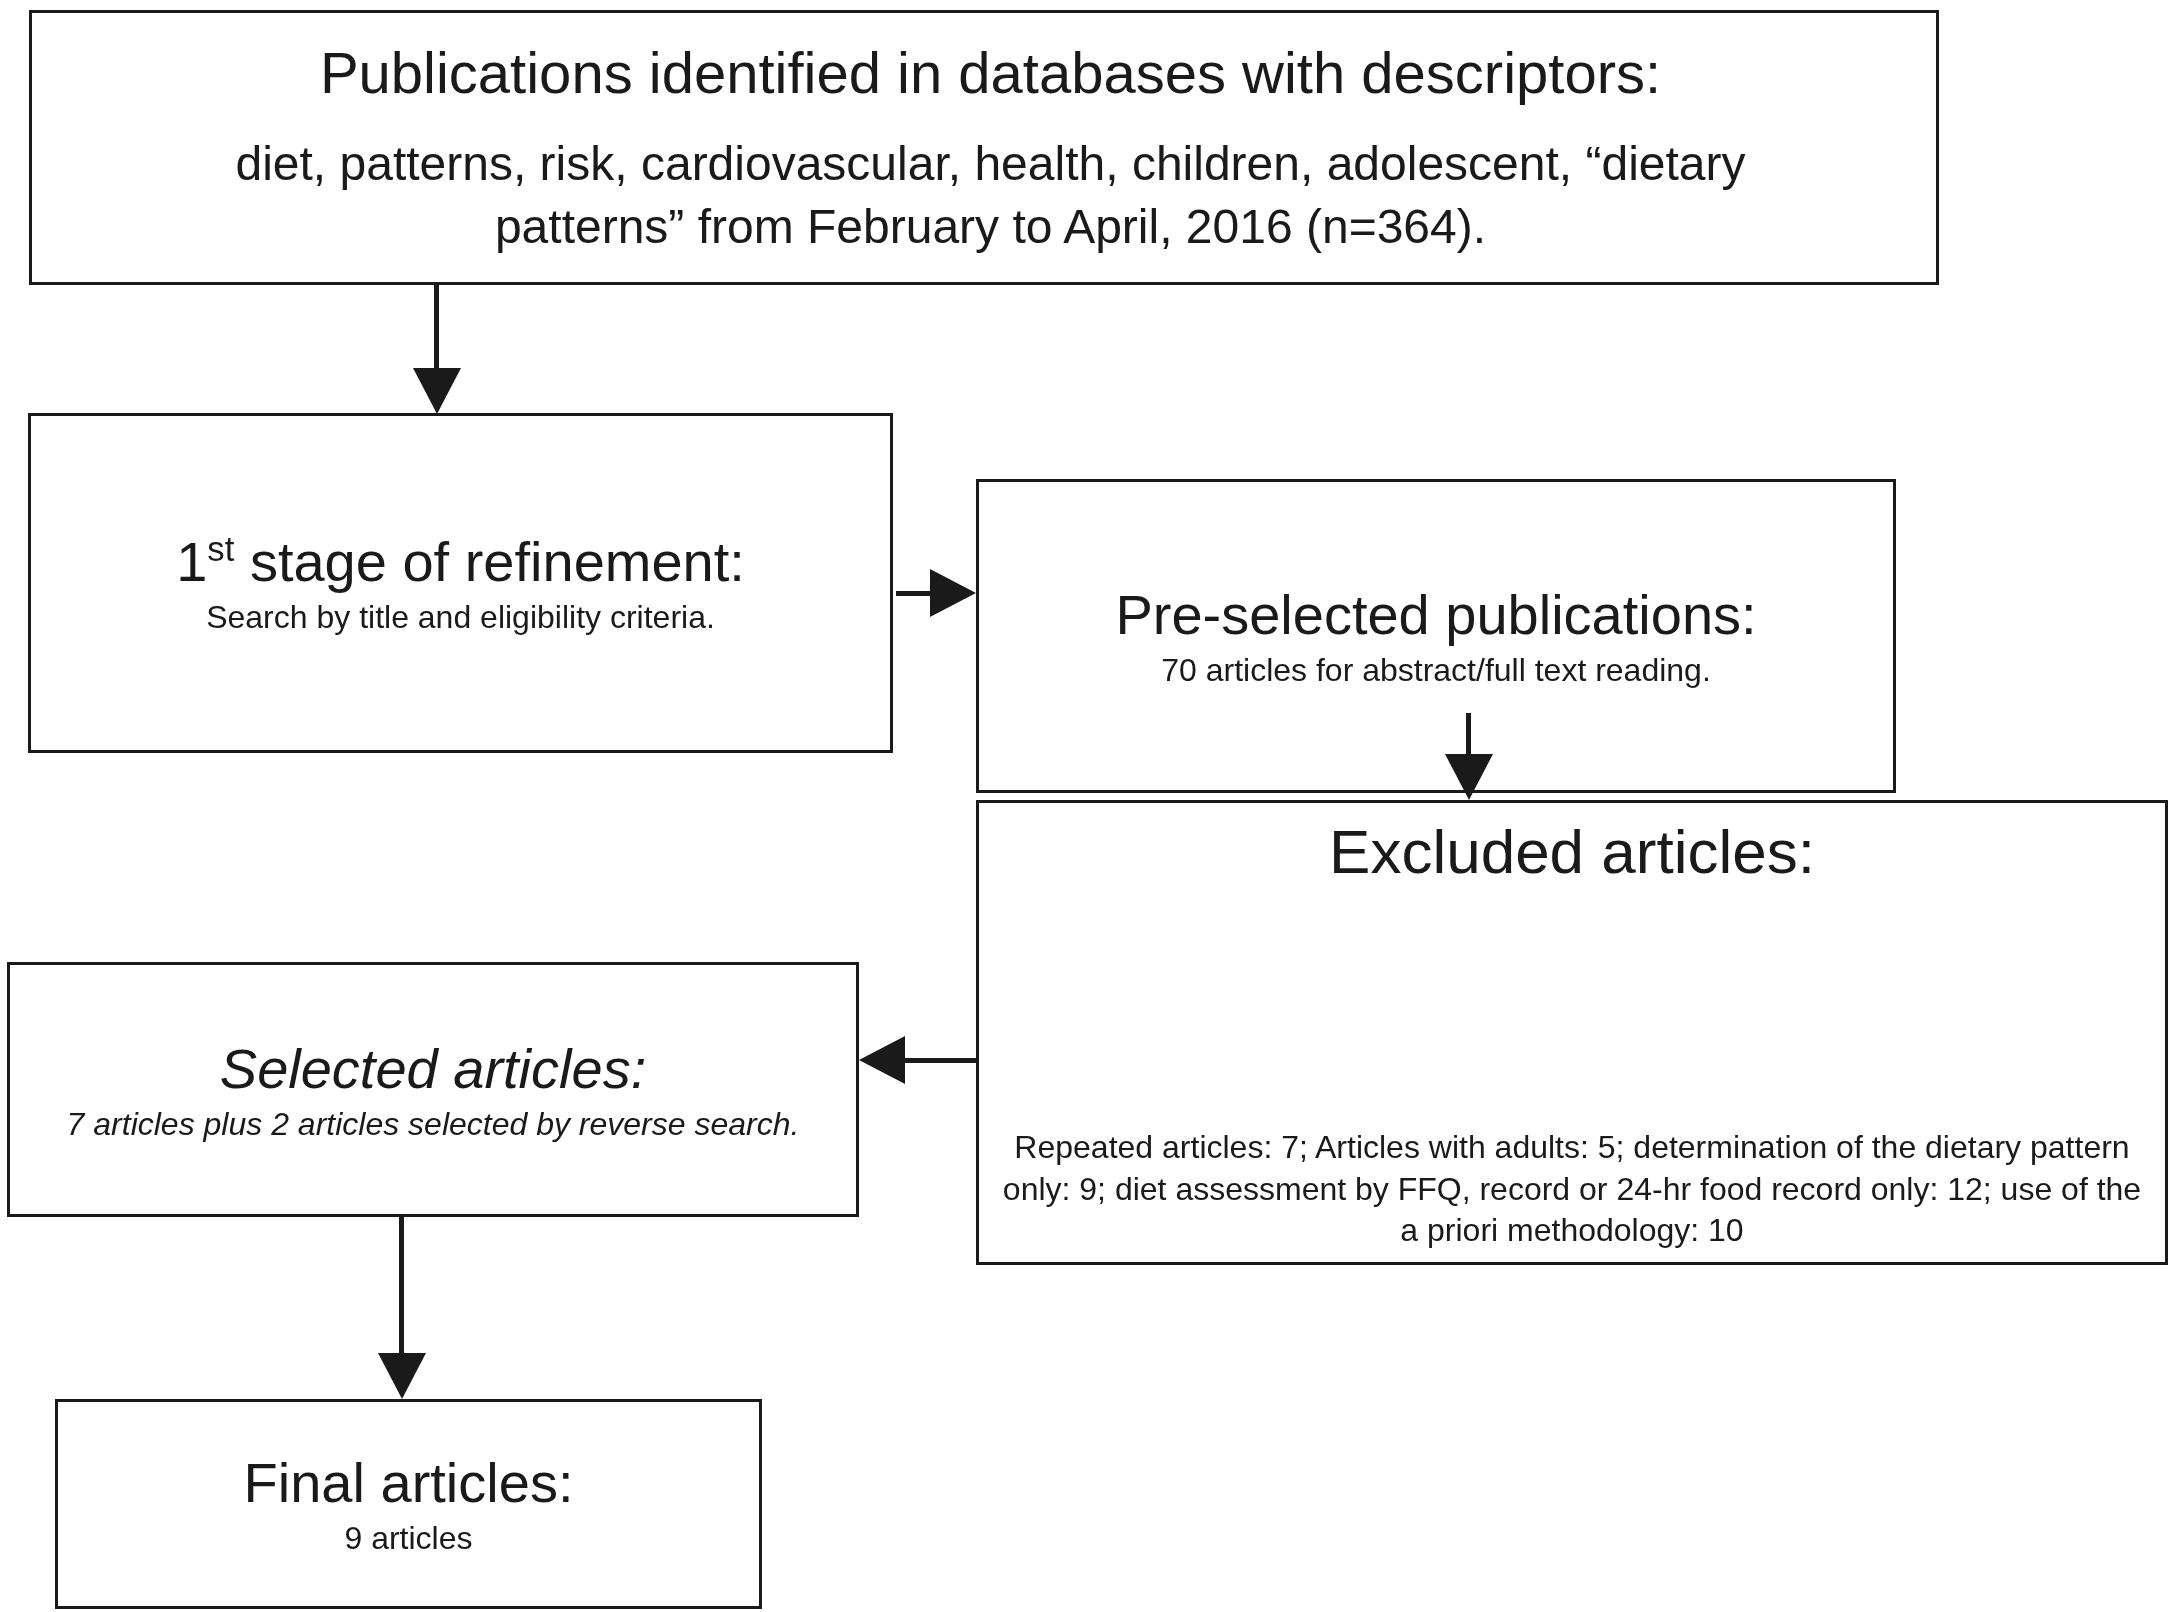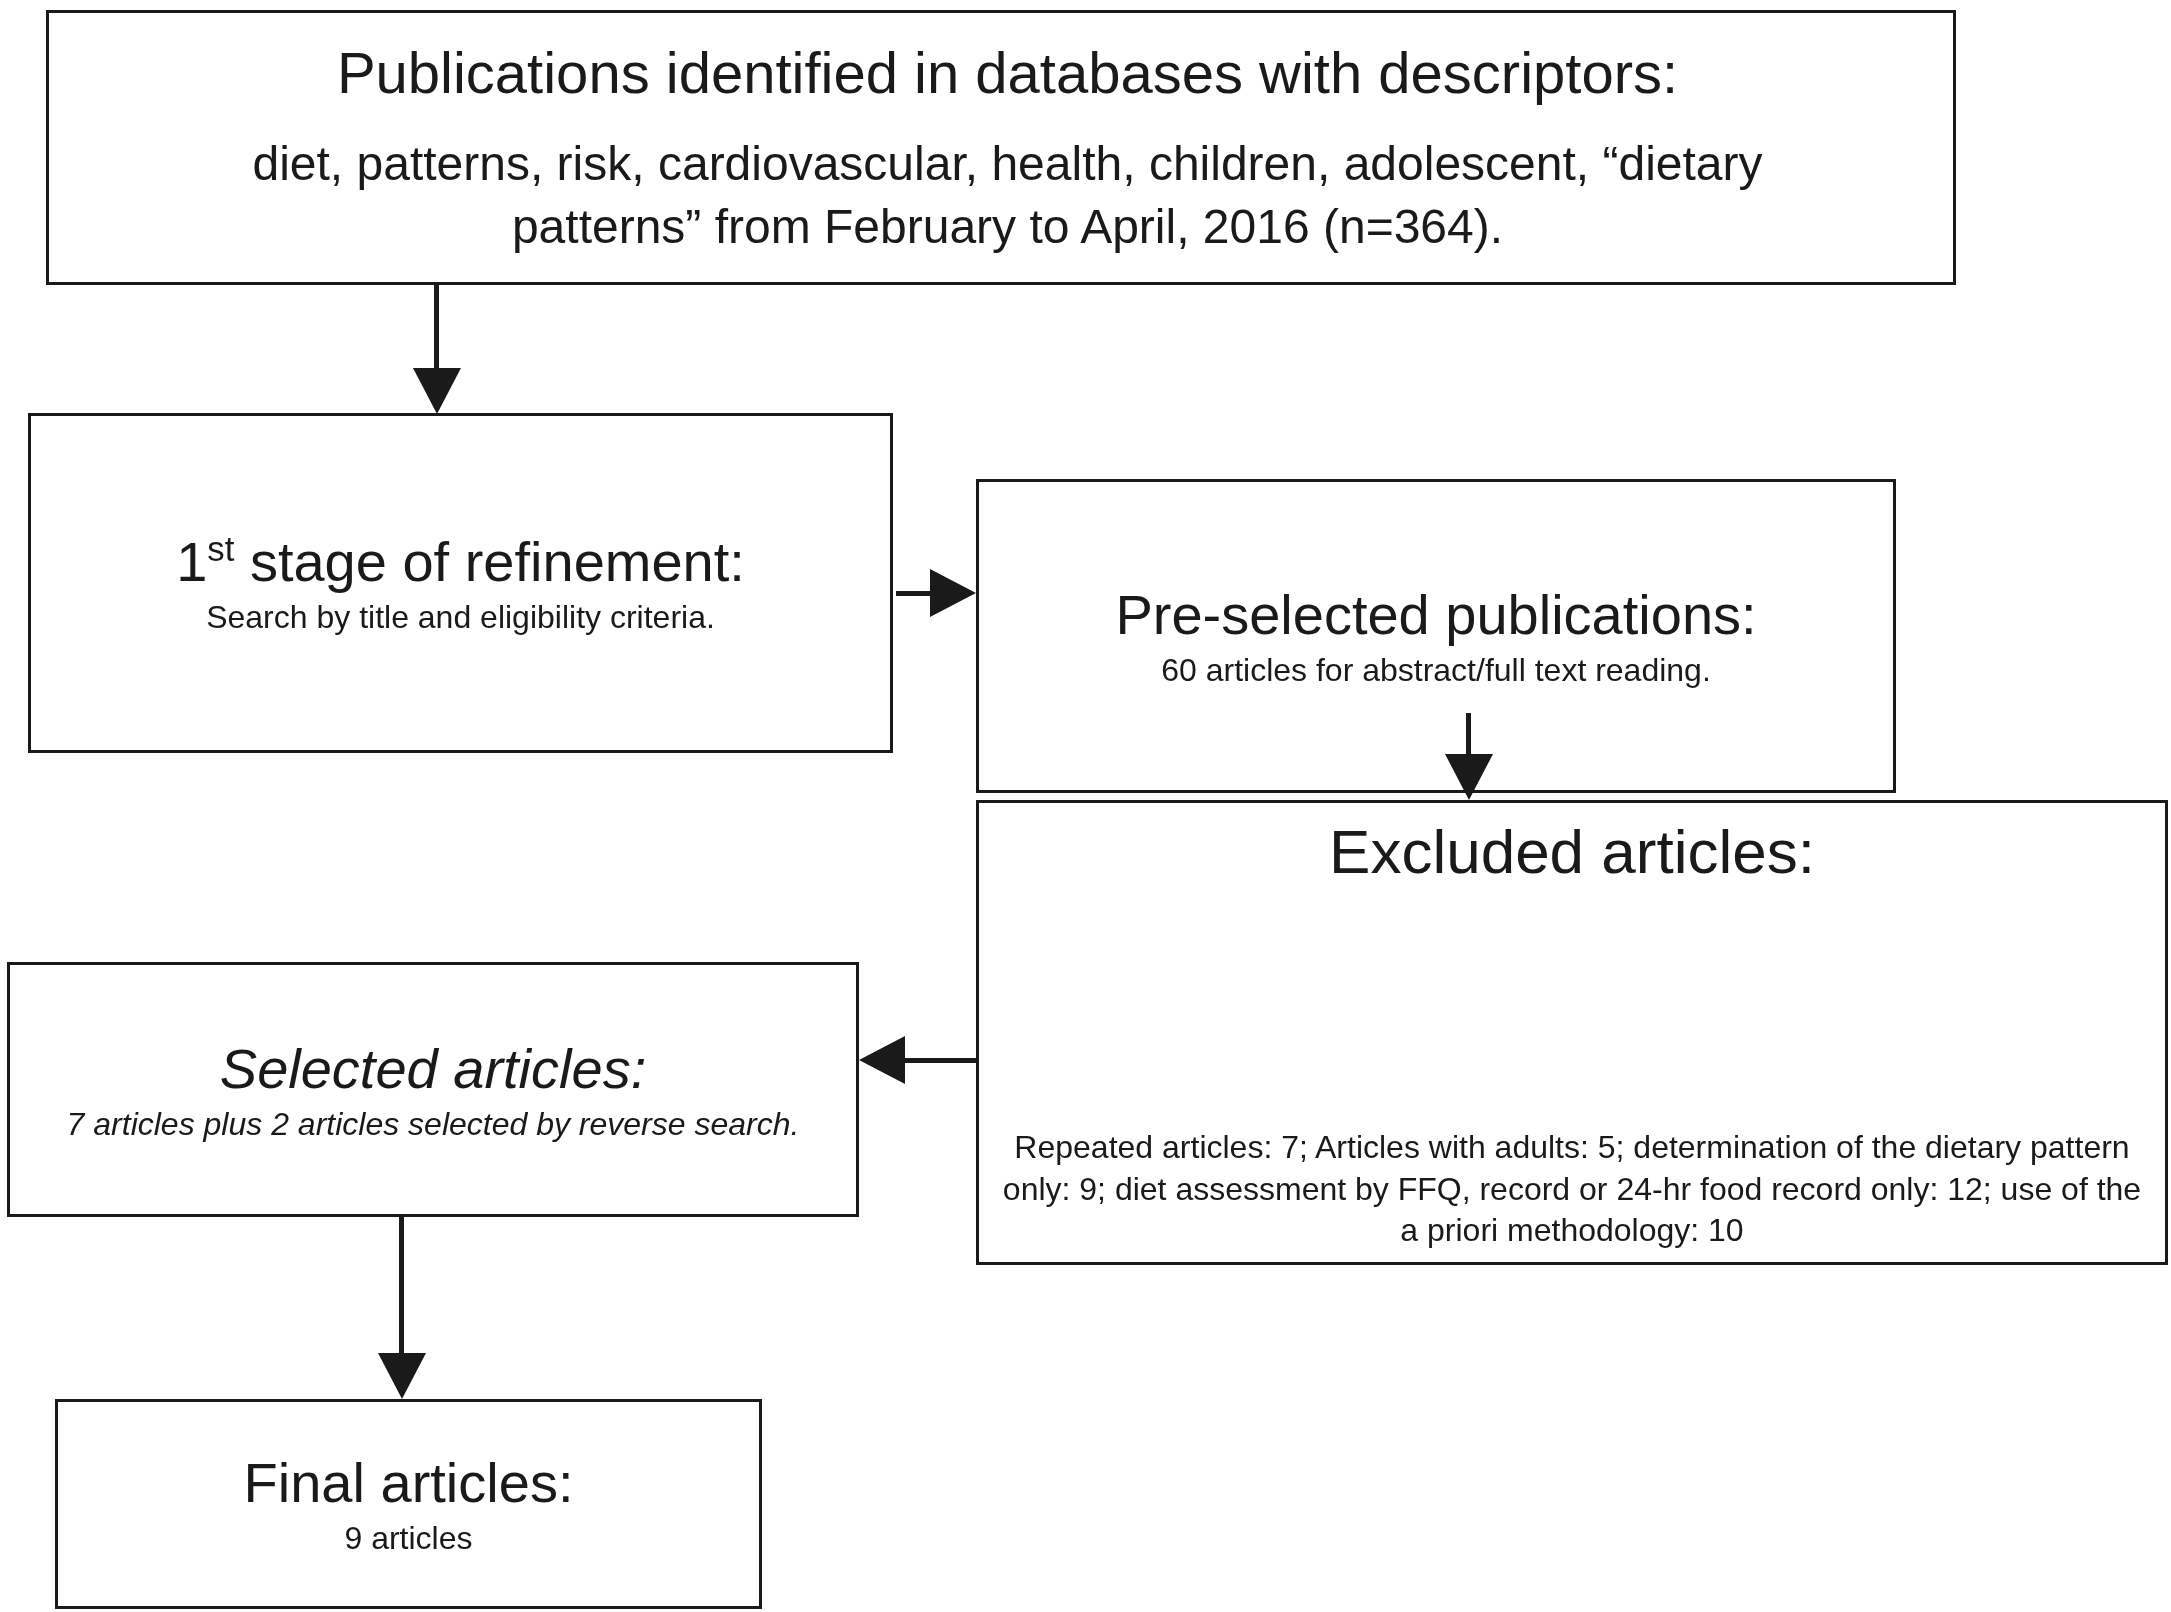--- a/index.html
+++ b/index.html
@@ -39,21 +39,21 @@
     margin: 0;
     font-weight: 400;
   }
   .sup {
     font-size: 0.62em;
     vertical-align: super;
     line-height: 0;
   }
 
   
-  #box-identified { left: 46px;  top: 10px;   width: 1910px; height: 275px; padding-left: 33px; }
+  #box-identified { left: 29px;  top: 10px;   width: 1910px; height: 275px; padding-left: 33px; }
   #box-identified .box-title { font-size: 58px; }
   #box-identified .box-body  { max-width: 1600px; font-size: 48px; margin-top: 24px; }
 
   #box-refinement  { left: 28px;  top: 413px;  width: 865px;  height: 340px; }
   #box-preselected { left: 976px; top: 455px;  width: 920px;  height: 314px; margin-top: 24px; }
   #box-excluded    { left: 976px; top: 800px;  width: 1192px; height: 465px; justify-content: space-between; }
   #box-excluded .box-title { font-size: 62px; margin-bottom: 6px; }
   #box-selected    { left: 7px;   top: 962px;  width: 852px;  height: 255px; font-style: italic; }
   #box-final       { left: 55px;  top: 1399px; width: 707px;  height: 210px; align-items: center; }
 
@@ -103,21 +103,21 @@
     <p class="box-body">Search by title and eligibility criteria.</p>
   </div>
 
   <div>
     <div class="arrow-line" style="left:896px; top:591px; width:42px; height:5px;"></div>
     <div class="arrow-head right" style="left:930px; top:569px;"></div>
   </div>
 
   <div class="box" id="box-preselected">
     <p class="box-title">Pre-selected publications:</p>
-    <p class="box-body">60 articles for abstract/full text reading.</p>
+    <p class="box-body">70 articles for abstract/full text reading.</p>
   </div>
 
   <div>
     <div class="arrow-line" style="left:1466px; top:713px; width:5px; height:45px;"></div>
     <div class="arrow-head down" style="left:1445px; top:754px;"></div>
   </div>
 
   <div class="box" id="box-excluded">
     <p class="box-title">Excluded articles:</p>
     <p class="box-body">Repeated articles: 7; Articles with adults: 5; determination of the dietary pattern only: 9; diet assessment by FFQ, record or 24-hr food record only: 12; use of the a priori methodology: 10</p>

